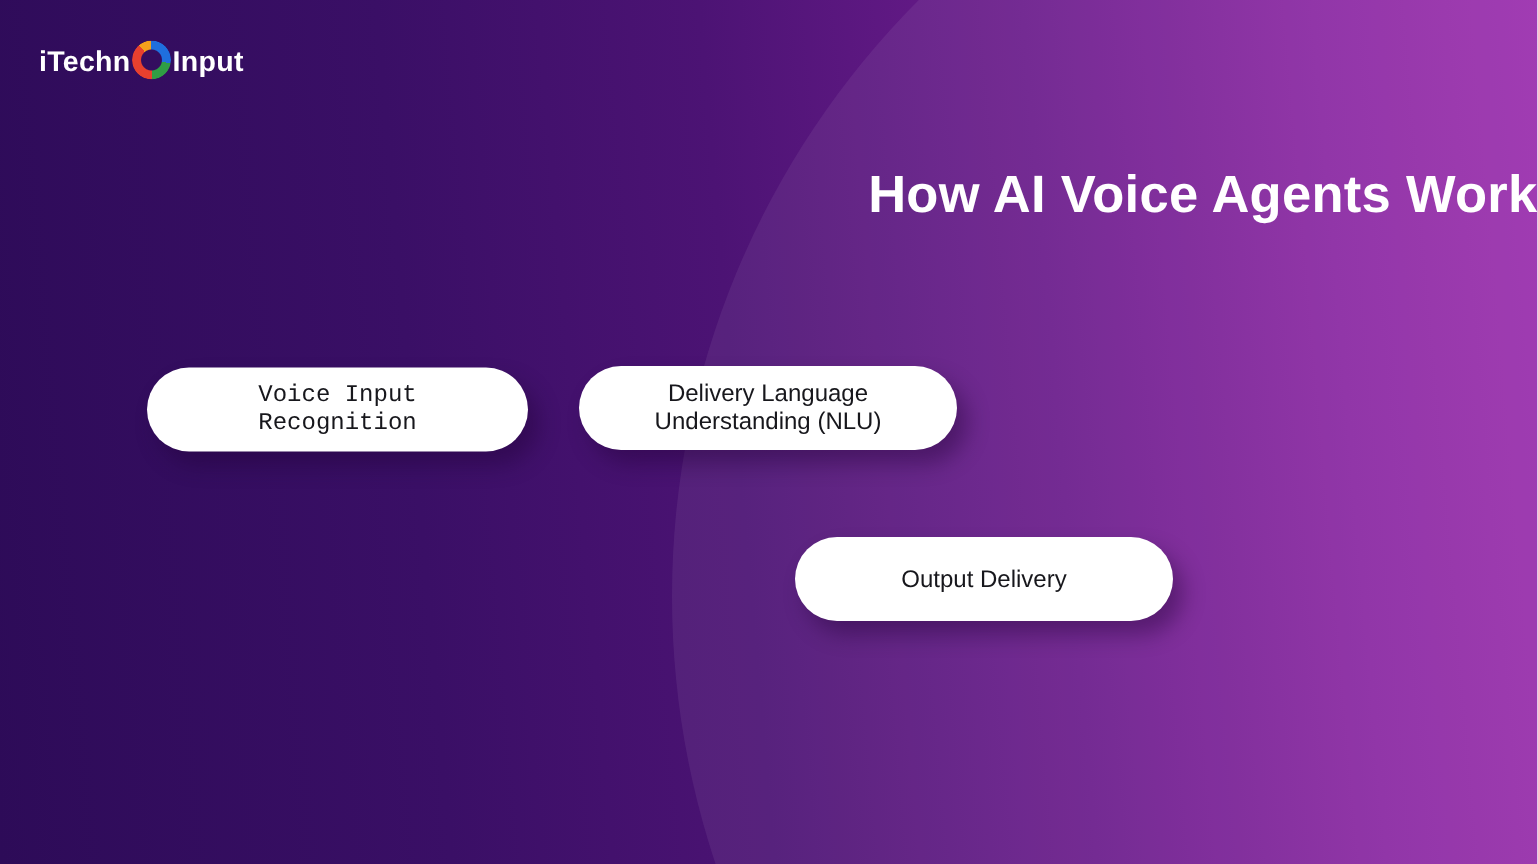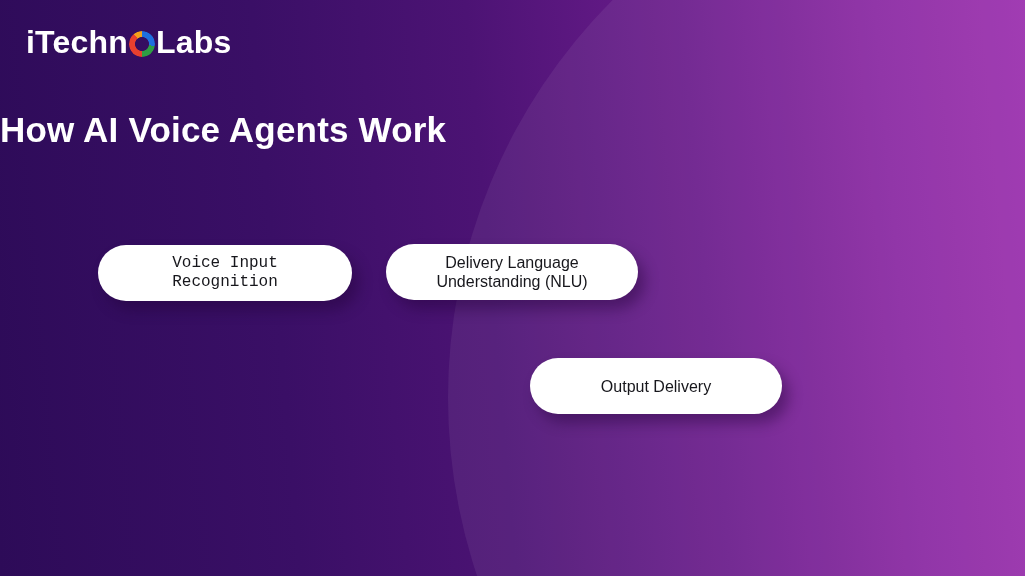--- a/index.html
+++ b/index.html
@@ -34,23 +34,23 @@
     border-radius: 50%;
     background: rgba(255, 255, 255, 0.065);
   }
 
   
   .brand {
     position: absolute;
     left: 26px;
     top: 24px;
     display: flex;
-    align-items: center;
+    align-items: flex-start;
     color: #ffffff;
-    font-size: 32px;
+    font-size: 19px;
     font-weight: 700;
     letter-spacing: 0.2px;
     line-height: 36px;
   }
 
   .brand .ring-icon {
     display: inline-block;
     width: 26px;
     height: 26px;
     margin: 3px 1px 0 1px;
@@ -65,21 +65,21 @@
     -webkit-mask: radial-gradient(circle, transparent 0 36%, #000 40%);
             mask: radial-gradient(circle, transparent 0 36%, #000 40%);
   }
 
   
   .page-title {
     position: absolute;
     top: 110px;
     left: 0;
     width: 100%;
-    text-align: left;
+    text-align: right;
     color: #ffffff;
     font-size: 35px;
     font-weight: 700;
     letter-spacing: 0.2px;
   }
 
   
   .pill {
     position: absolute;
     height: 56px;
@@ -106,21 +106,21 @@
 </head>
 <body>
 
 <div class="stage">
 
   <div class="bg-circle"></div>
 
   <div class="brand">
     <span>iTechn</span>
     <span class="ring-icon"></span>
-    <span>Labs</span>
+    <span>Input</span>
   </div>
 
   <h1 class="page-title">How AI Voice Agents Work</h1>
 
   <div class="pill pill-1">
     <span>Voice Input Recognition</span>
   </div>
 
   <div class="pill pill-2">
     <span>Delivery Language Understanding (NLU)</span>

